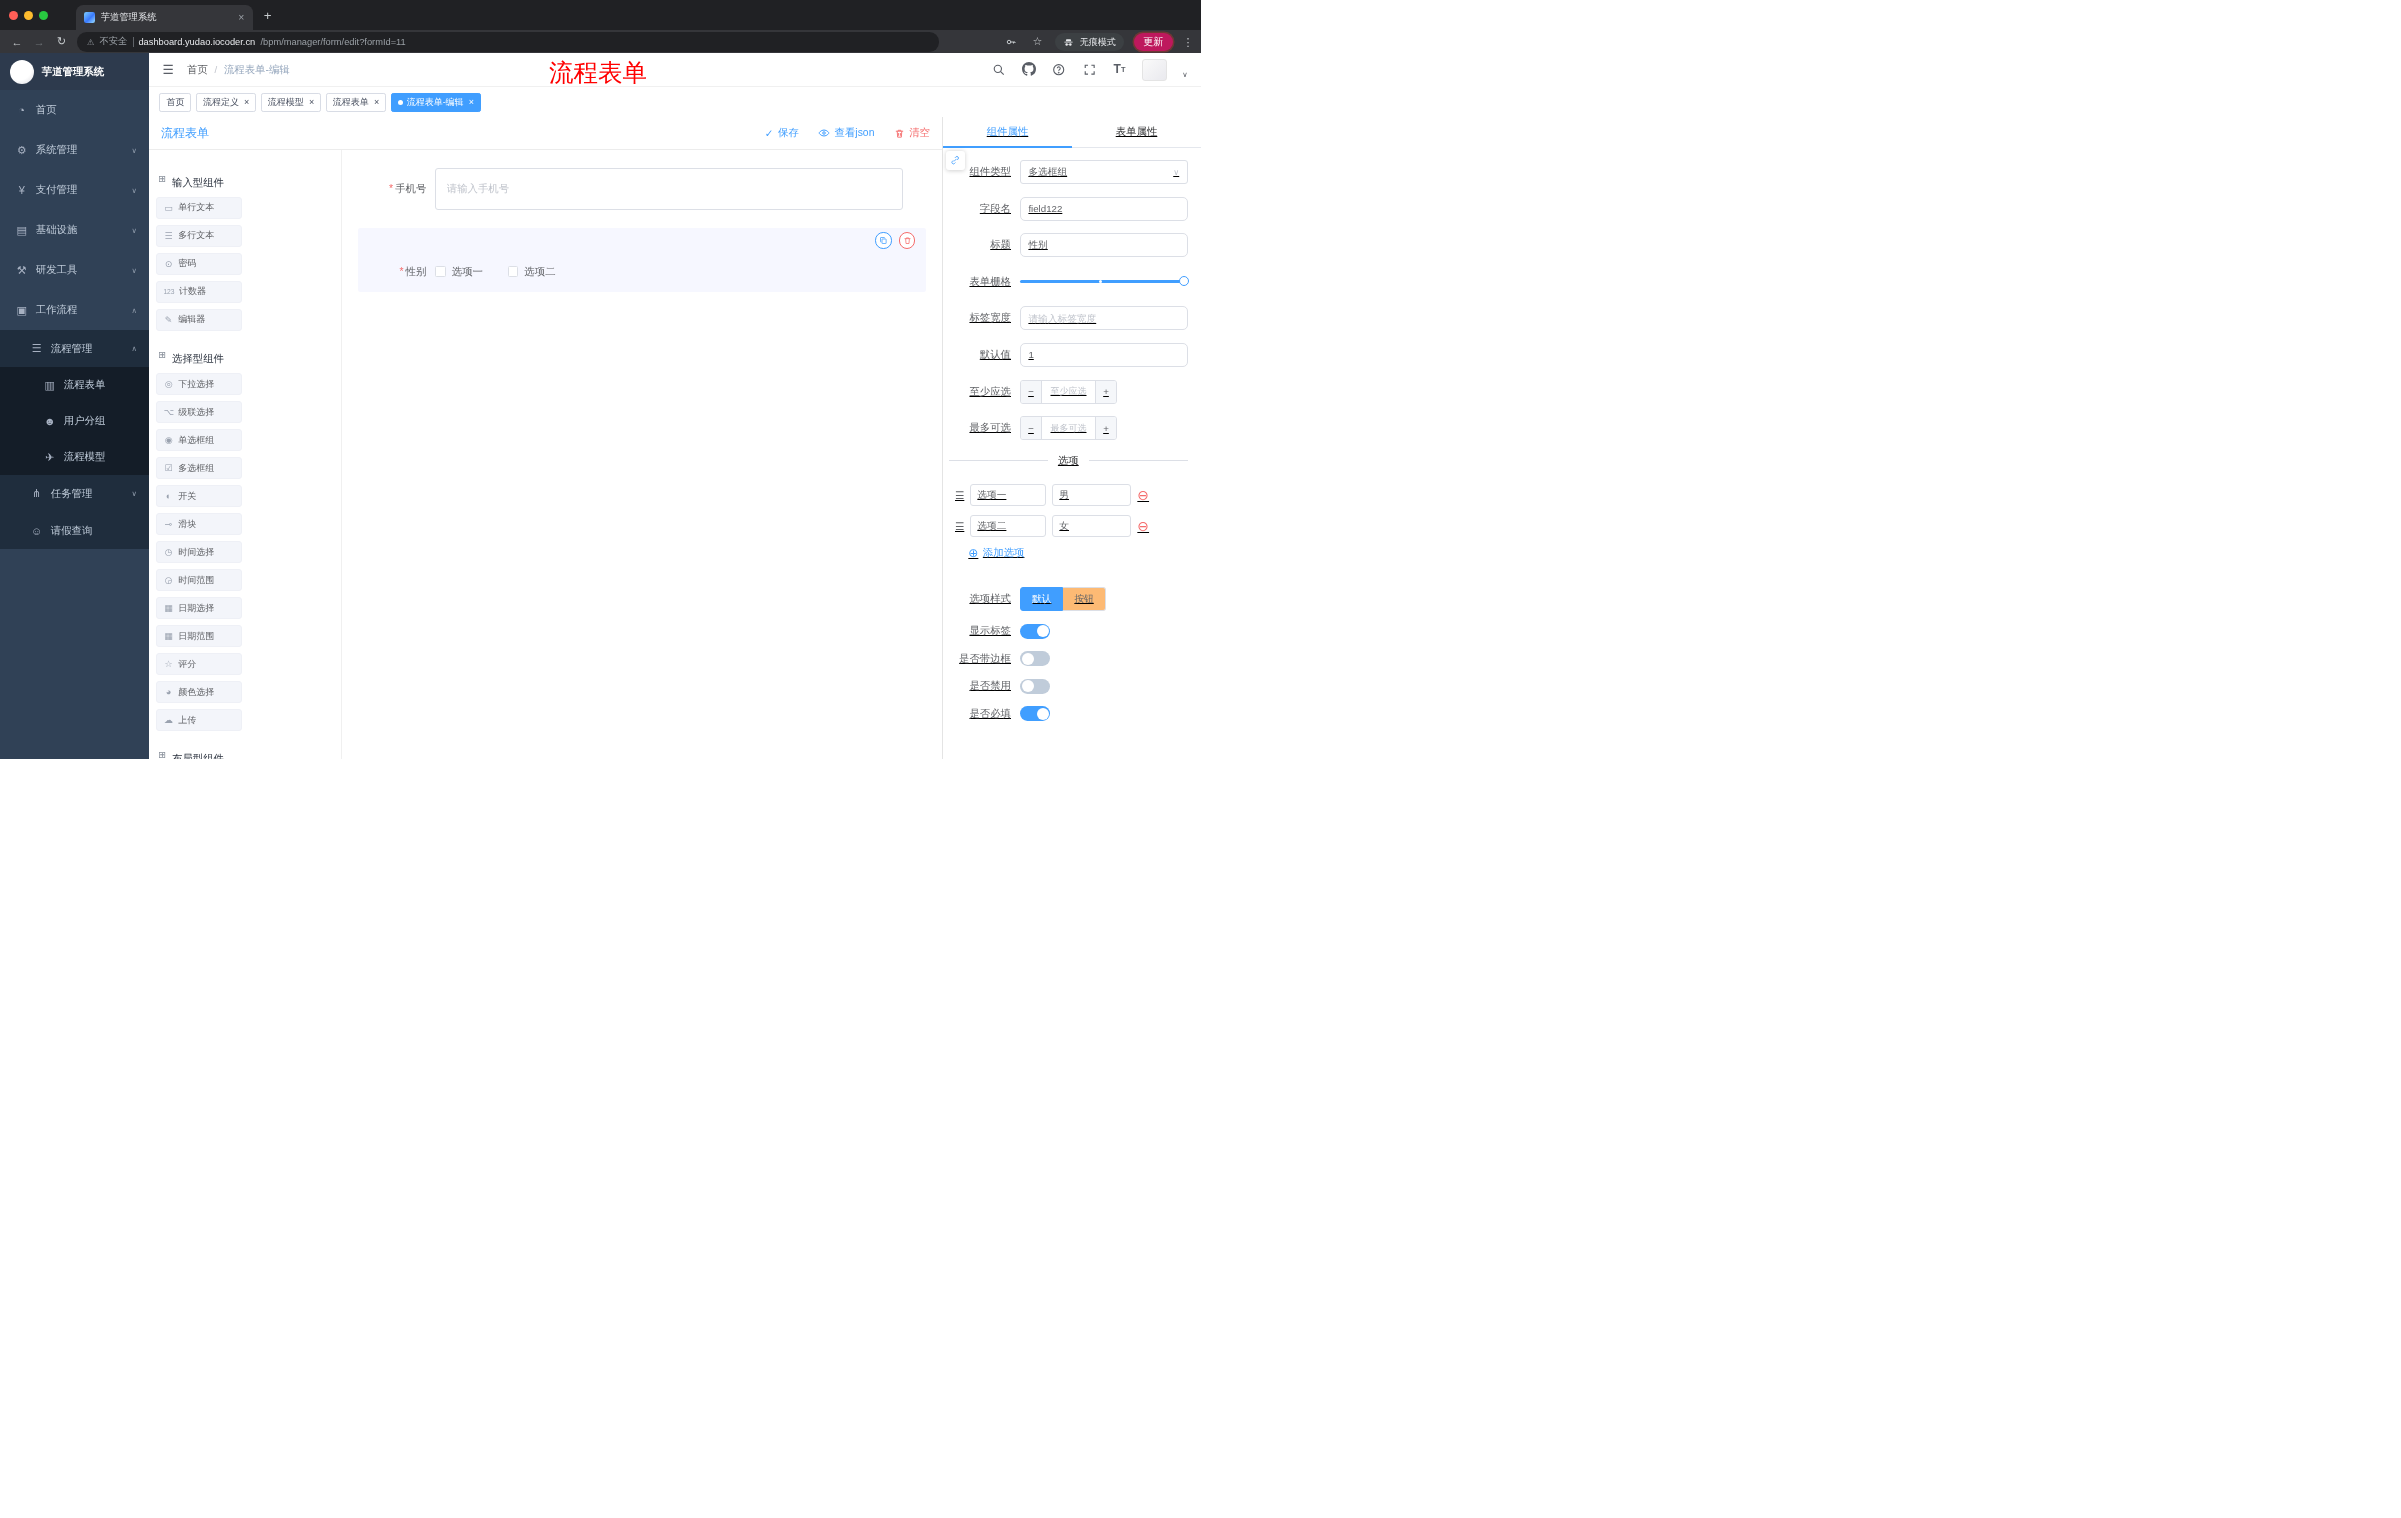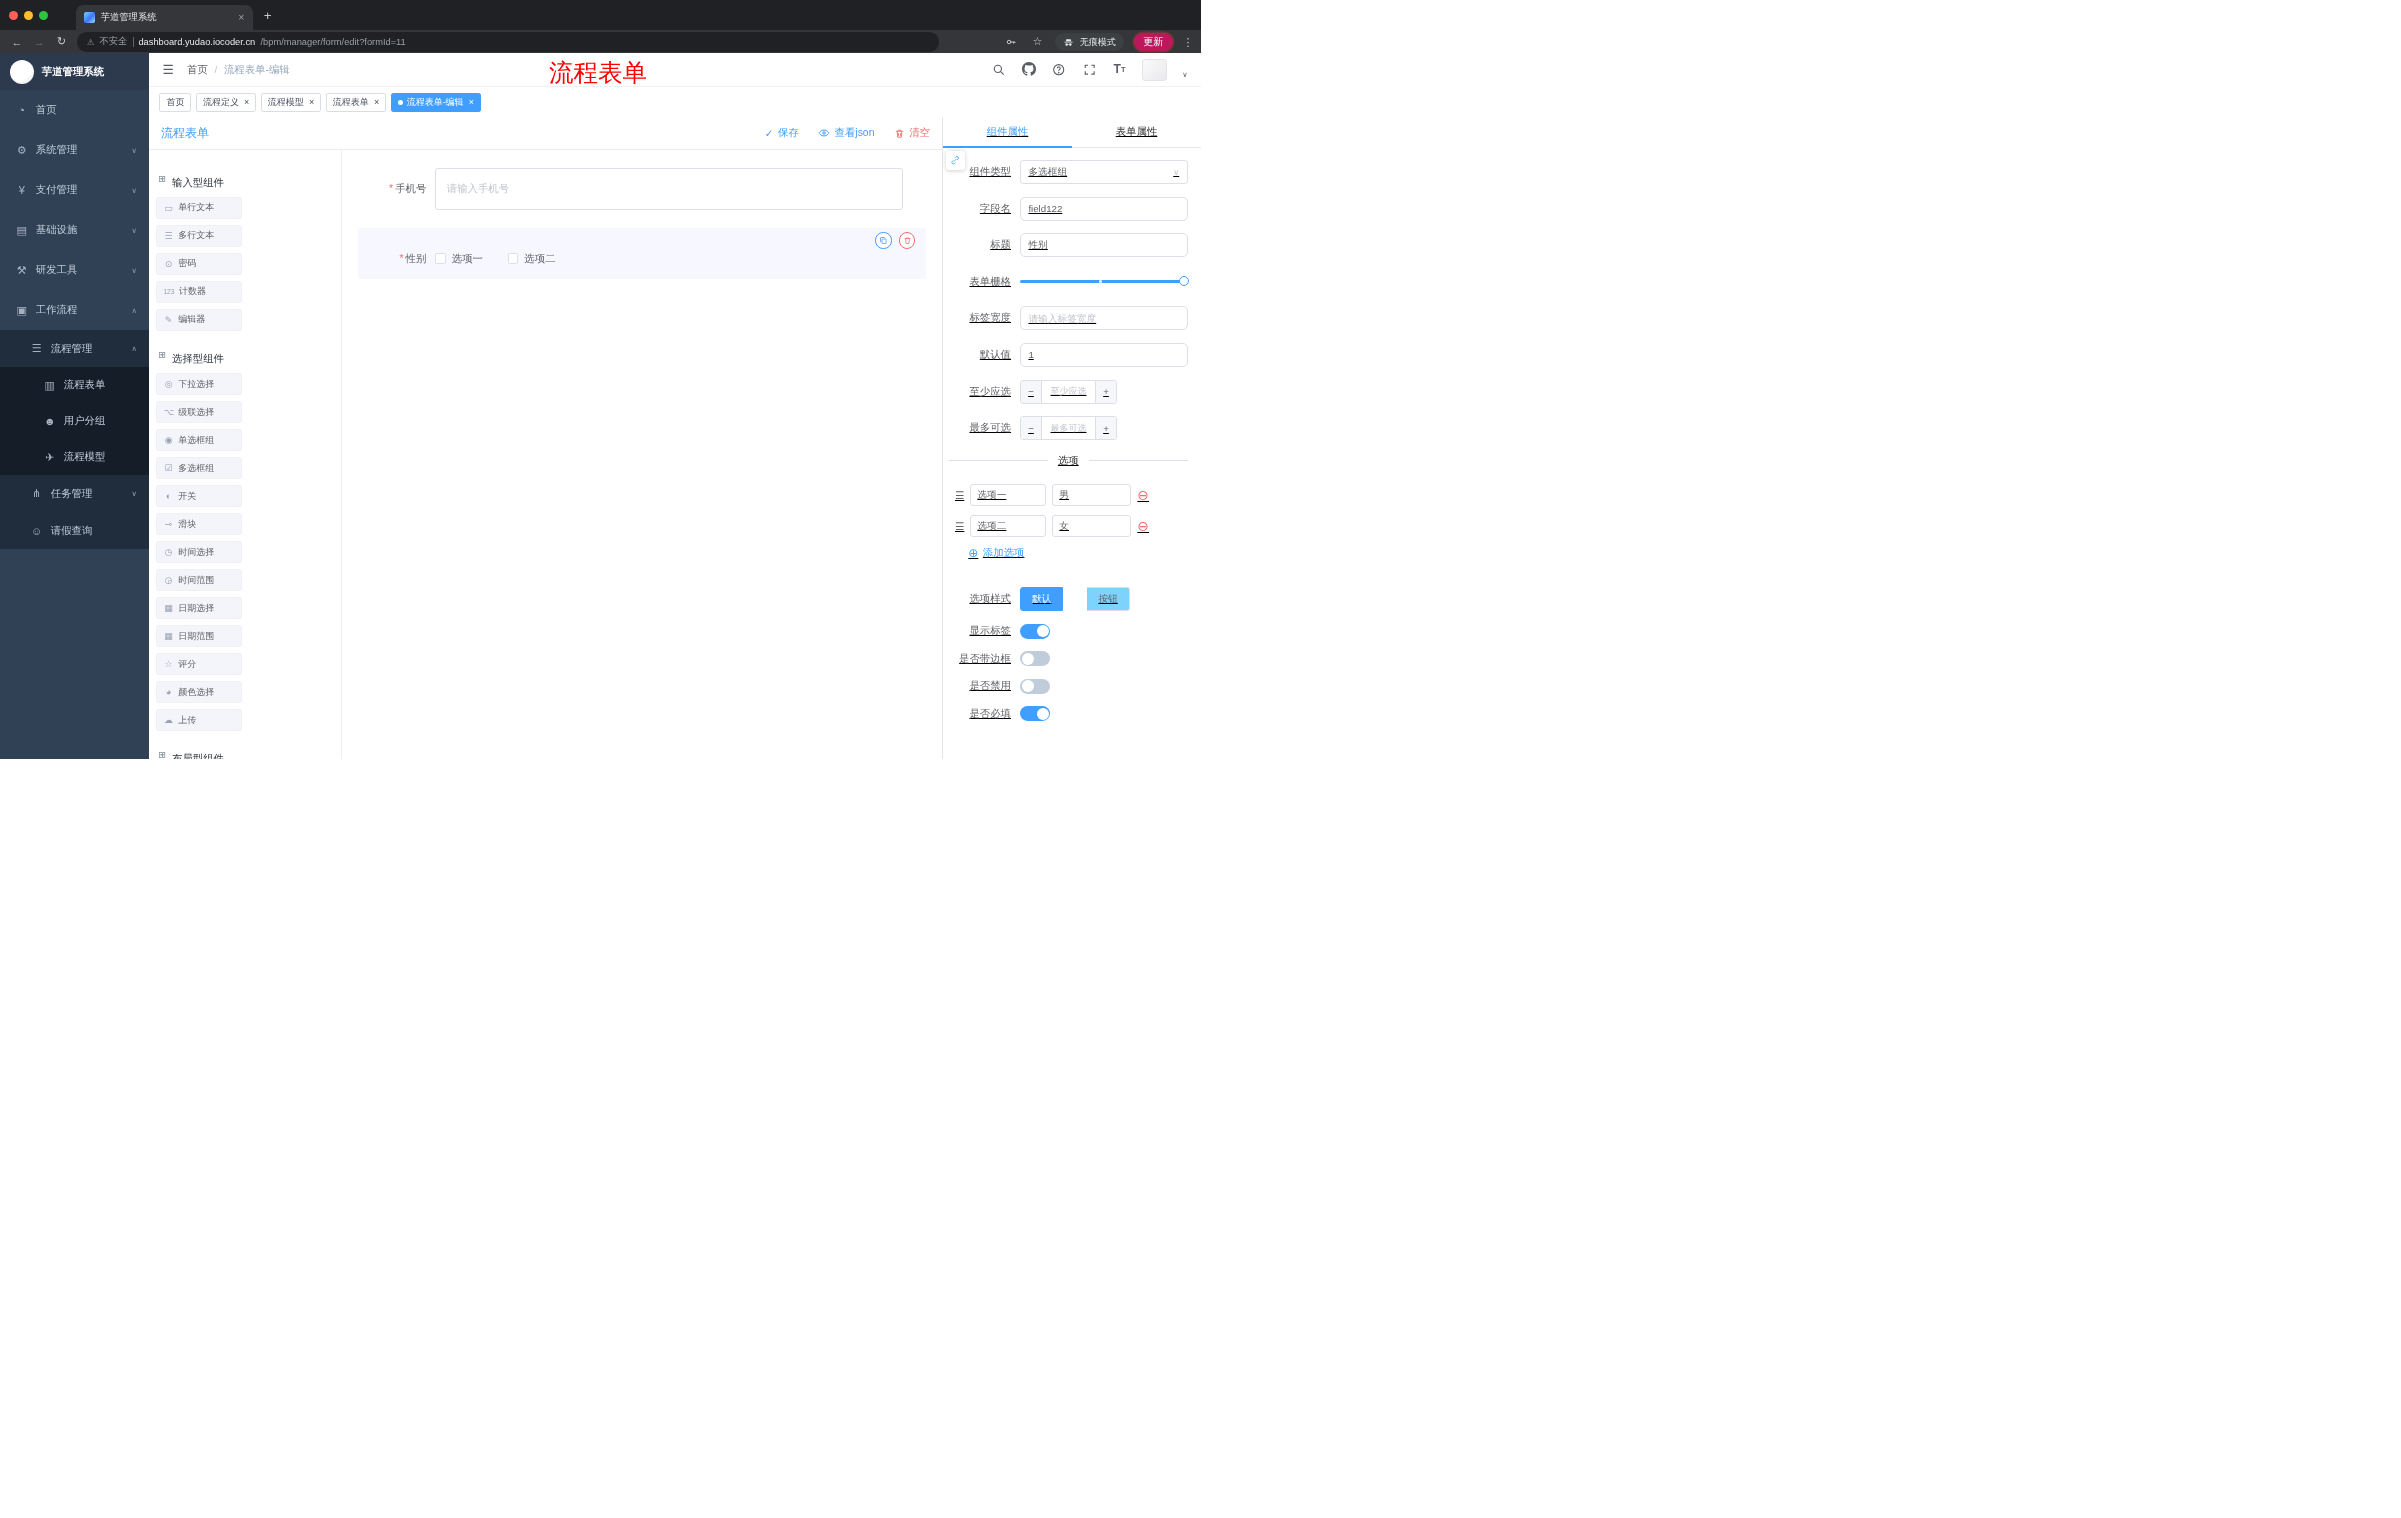--- a/index.html
+++ b/index.html
@@ -91,21 +91,21 @@
   .canvas{flex:1;padding:10.4px 10.4px 0;min-width:0;}
   .field-row{display:flex;align-items:center;margin:7.4px 12px 0;}
   .flabel{width:71px;flex:none;text-align:right;padding-right:9px;font-size:10.4px;color:#606266;}
   .finput{flex:1;height:42px;border:0.7px solid #dcdfe6;border-radius:3px;padding:0 10.4px;font-size:10.4px;color:#606266;outline:none;background:#fff;margin-right:16.3px;}
   .finput::placeholder,.pinput::placeholder{color:#c0c4cc;}
   .selected{margin:18px 6px 0;background:#f6f7ff;border-radius:2.2px;padding:4.5px 10.4px 13.4px 6px;cursor:move;}
   .sel-actions{display:flex;justify-content:flex-end;gap:7.4px;height:16.3px;}
   .cbtn{width:16.3px;height:16.3px;border-radius:50%;background:#fff;display:flex;align-items:center;justify-content:center;cursor:pointer;}
   .cbtn.copy{border:0.7px solid #409eff;color:#409eff;}
   .cbtn.del{border:0.7px solid #f56c6c;color:#f56c6c;}
-  .sel-row{display:flex;align-items:center;margin-top:3px;}
+  .sel-row{display:flex;align-items:center;margin-top:16px;}
   .cb{display:flex;align-items:center;gap:6px;margin-right:25px;font-size:10.4px;color:#606266;cursor:pointer;}
   .cbx{width:10.4px;height:10.4px;border:0.7px solid #dcdfe6;border-radius:1.5px;background:#fff;flex:none;}
 
   
   .props{flex:1;position:relative;min-width:0;text-decoration:underline;}
   .ptabs{height:31px;display:flex;border-bottom:0.7px solid #e4e7ed;}
   .ptab{flex:1;text-align:center;line-height:30.5px;font-size:10.4px;color:#303133;cursor:pointer;position:relative;}
   .ptab.active{color:#409eff;}
   .ptab.active::after{content:"";position:absolute;left:0;right:0;bottom:-0.7px;height:1.5px;background:#409eff;}
   .link-btn{position:absolute;left:3px;top:34px;width:19.3px;height:19.3px;border-radius:3px;background:#fff;box-shadow:0 0.7px 4.5px rgba(0,0,0,.18);display:flex;align-items:center;justify-content:center;color:#409eff;z-index:2;cursor:pointer;}
@@ -131,21 +131,21 @@
   .opt-input{height:22px;border:0.7px solid #dcdfe6;border-radius:3px;padding:0 6px;font-size:9.7px;color:#606266;outline:none;background:#fff;}
   .opt-input.l{width:76px;}
   .opt-input.v{width:79px;}
   .opt-del{color:#f56c6c;font-size:14px;line-height:1;cursor:pointer;}
   .add-opt{display:flex;align-items:center;gap:4.5px;color:#409eff;font-size:10.4px;margin:3px 0 0 19.3px;cursor:pointer;}
   .add-opt .pl{font-size:12px;}
   .spacer36{height:27px;}
   .seg{display:flex;}
   .seg-btn{height:24px;padding:0 11px;display:flex;align-items:center;font-size:9.7px;cursor:pointer;}
   .seg-btn.active{background:#409eff;color:#fff;border:0.7px solid #409eff;border-radius:3px 0 0 3px;}
-  .seg-btn.normal{border:0.7px solid #dcdfe6;border-left:none;border-radius:0 3px 3px 0;color:#606266;background:#7dd3fc;margin-left:24px;}
+  .seg-btn.normal{border:0.7px solid #dcdfe6;border-left:none;border-radius:0 3px 3px 0;color:#606266;background:#fdba74;}
   .switch{width:30px;height:15px;border-radius:7.4px;background:#c0ccda;position:relative;cursor:pointer;flex:none;}
   .switch .knob{position:absolute;top:1.5px;left:1.5px;width:12px;height:12px;border-radius:50%;background:#fff;}
   .switch.on{background:#409eff;}
   .switch.on .knob{left:auto;right:1.5px;}
   svg{display:block;}
 </style>
 </head>
 <body>
 
 <div class="tabstrip">

